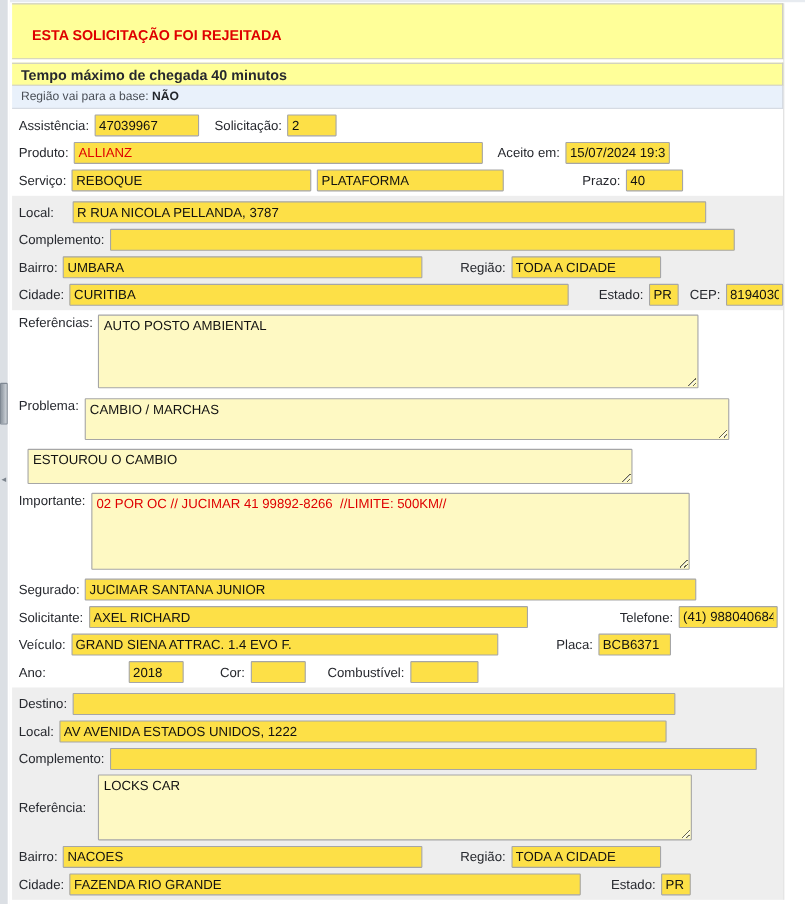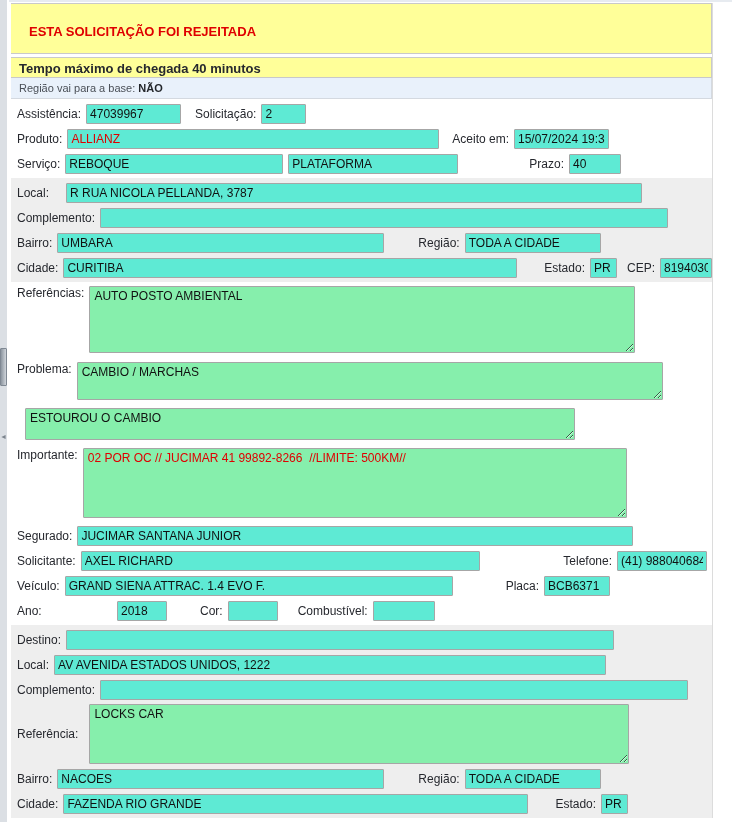--- a/index.html
+++ b/index.html
@@ -25,23 +25,23 @@
   .banner-tempo { height:21px; padding:3px 0 0 8px; color:#26282e; font-weight:bold; font-size:13px; }
   .banner-base { height:21px; padding:4px 0 0 8px; background:#E9F1FB; border:1px solid #d4d9e0;
     border-top:none; border-left:none; color:#4a4f57; font-size:11px; }
   .banner-base b { color:#23262b;text-align:center; }
 
   .section { padding:2px 0; }
   .section.gray { background:#EEEEEE; }
   .row { display:flex; align-items:center; height:25px; padding:0 0 0 6px; }
   .row.tall { height:auto; align-items:flex-start; padding-top:2px; padding-bottom:2px; }
   label { white-space:nowrap; color:#26282e; margin-right:5px; }
-  input[type=text] { height:20px; border:1px solid #a6a6a6; background:#5eead4; font-family:"Liberation Sans",sans-serif;
+  input[type=text] { height:20px; border:1px solid #a6a6a6; background:#fde047; font-family:"Liberation Sans",sans-serif;
     font-size:12px; color:#111; padding:1px 3px; border-radius:1px; }
-  textarea { border:1px solid #a6a6a6; background:#86efac; font-family:"Liberation Sans",sans-serif;
+  textarea { border:1px solid #a6a6a6; background:#fef9c3; font-family:"Liberation Sans",sans-serif;
     font-size:12px; color:#111; padding:2px 4px; resize:both; overflow:auto; border-radius:1px; }
   .red-text { color:#DF0000 !important; }
   .ml-auto { margin-left:auto; }
 </style>
 </head>
 <body>
 
 <div class="top-edge"></div>
 
 <div class="left-splitter">

